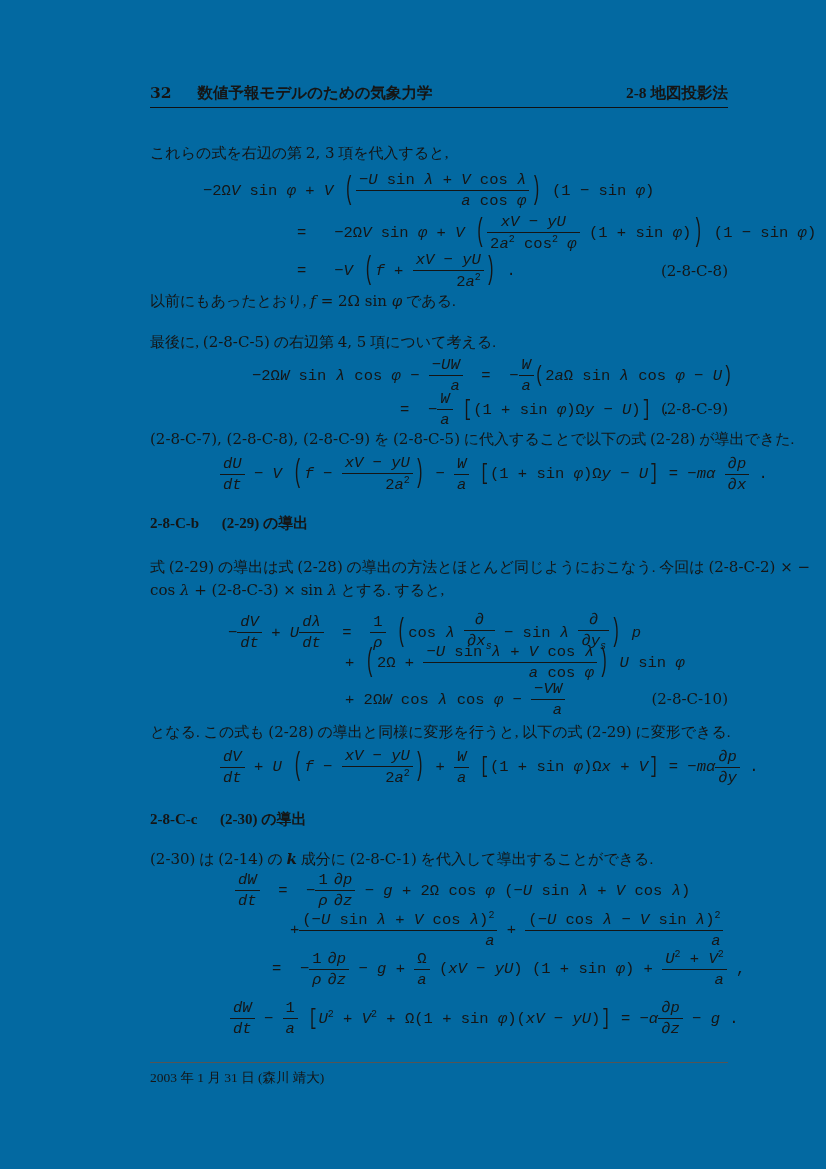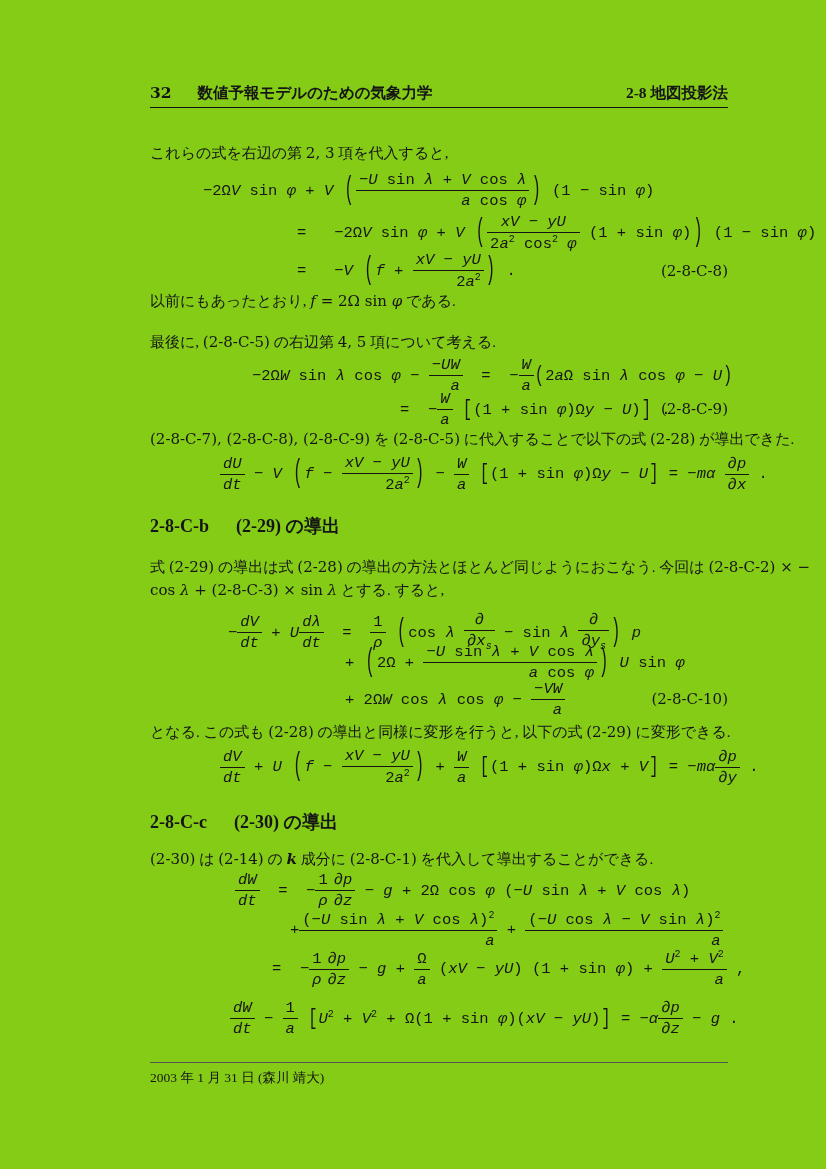--- a/index.html
+++ b/index.html
@@ -1,28 +1,28 @@
 <!DOCTYPE html>
 <html><head>
 <meta charset="utf-8">
 <style>
   html,body{margin:0;padding:0;background:#e8e8e8;}
-  .page{position:relative;width:826px;height:1169px;background:#84cc16;color:#151515;
+  .page{position:relative;width:826px;height:1169px;background:#0369a1;color:#151515;
         font-family:"Liberation Serif","DejaVu Serif",serif;overflow:hidden;}
   .m{font-family:"DejaVu Serif","Liberation Serif",serif;}
   i{font-style:italic;}
   
   .header{position:absolute;top:84px;left:150px;width:578px;border-bottom:1.5px solid #111;
           padding-bottom:5px;font-weight:bold;font-size:15.5px;line-height:18px;}
   .header .num{margin-right:26px;}
   .header .rt{float:right;}
   
   .body{position:absolute;left:150px;width:578px;margin:0;font-size:15px;line-height:23px;white-space:nowrap;}
   
-  .hd{position:absolute;left:150px;margin:0;font-weight:bold;font-size:18px;white-space:nowrap;}
+  .hd{position:absolute;left:150px;margin:0;font-weight:bold;font-size:15px;white-space:nowrap;}
   
   .eq{position:absolute;font-family:Liberation Mono, monospace;
       font-size:15.5px;white-space:nowrap;line-height:1.2;}
   .fr{display:inline-block;vertical-align:middle;text-align:center;line-height:1.05;}
   .fr .nu{display:block;padding:0 3px 2px;}
   .fr .de{display:block;border-top:1px solid #151515;padding:2px 3px 0;text-align:right;}
   .d1{display:inline-block;transform:scaleY(1.4);margin:0 1px;}
   .d2{display:inline-block;transform:scaleY(2.05);margin:0 2px;position:relative;top:-1px;}
   sup{font-size:10px;}
   sub{font-size:10px;}

